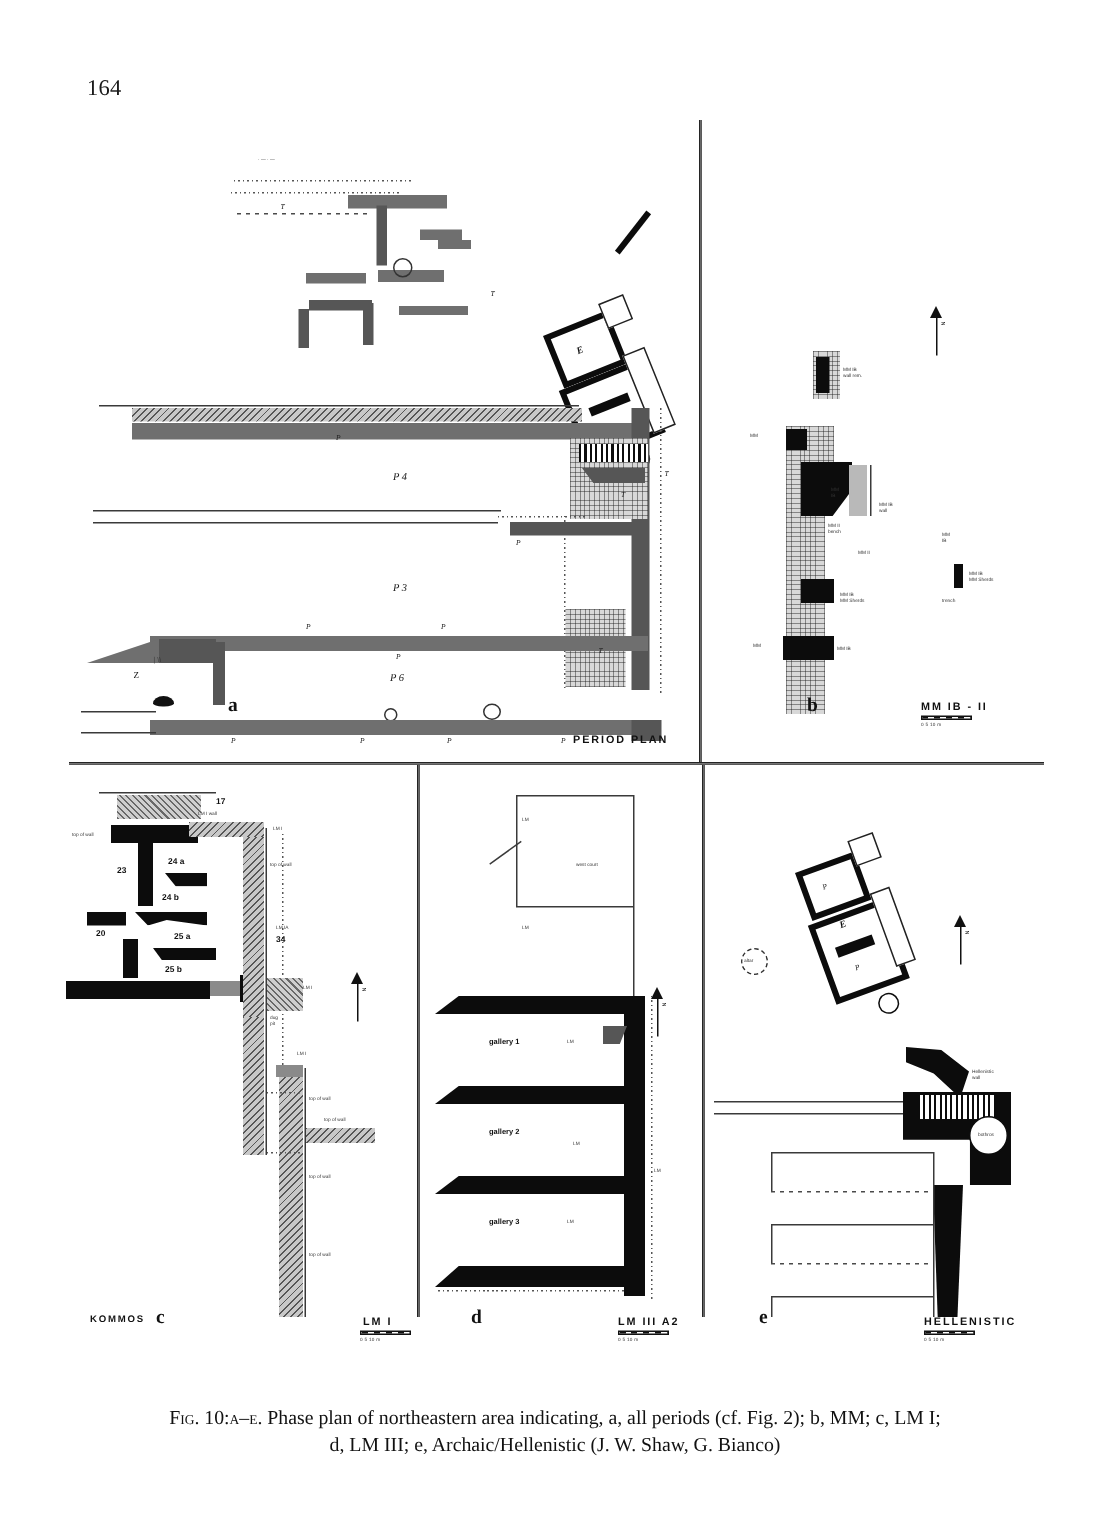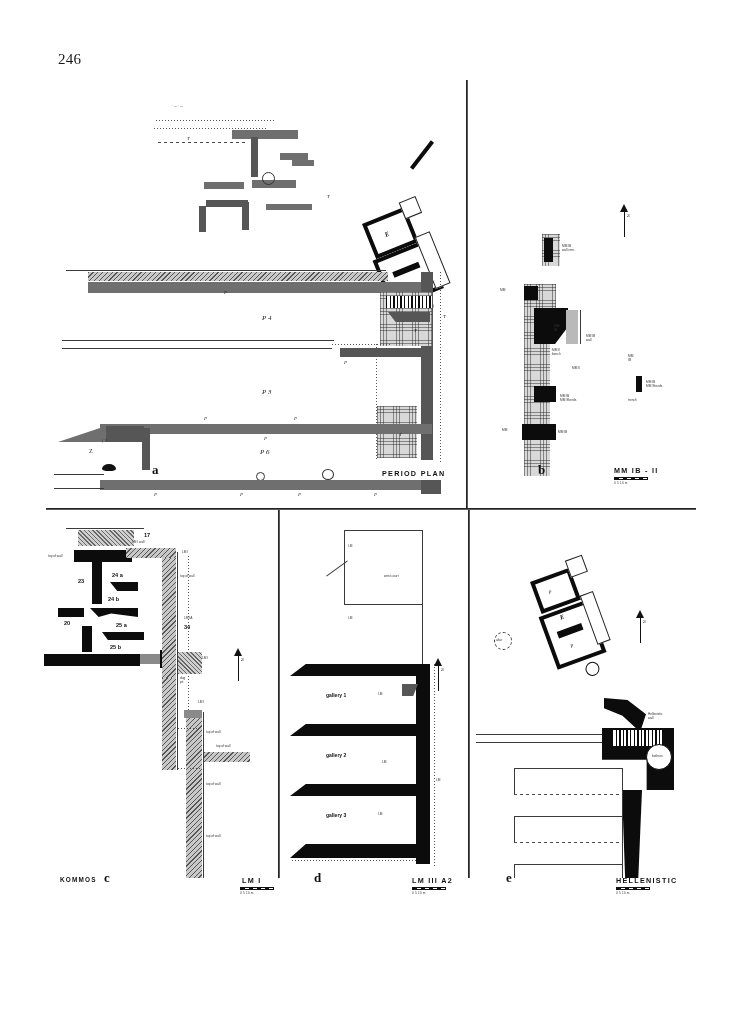--- a/index.html
+++ b/index.html
@@ -296,21 +296,21 @@
   }
   .caption .fig-tag {
     font-variant: small-caps;
   }
 </style>
 </head>
 <body>
 
 <div id="page-root">
 
-  <div class="folio">246</div>
+  <div class="folio">164</div>
 
   <div class="figure">
 
     <div class="rule-v" style="left:422px; top:4px; height:428px;"></div>
     <div class="rule-h" style="left:2px; top:432px; width:650px;"></div>
     <div class="rule-v" style="left:234px; top:434px; height:368px;"></div>
     <div class="rule-v" style="left:424px; top:434px; height:368px;"></div>
 
     <div class="panel" style="left:0; top:0; width:420px; height:430px;">
 
@@ -395,21 +395,21 @@
       <div class="thinline" style="left:10px; top:412px; width:50px;"></div>
       <div class="wall-gray-d" style="left:377px; top:404px; width:20px; height:14px;"></div>
       <div class="mark" style="left:110px; top:416px;">P</div>
       <div class="mark" style="left:196px; top:416px;">P</div>
       <div class="mark" style="left:254px; top:416px;">P</div>
       <div class="mark" style="left:330px; top:416px;">P</div>
 
     </div>
 
     <div class="panel-letter" style="left:108px; top:386px;">a</div>
-    <div class="panel-period" style="left:338px; top:393px;">PERIOD PLAN</div>
+    <div class="panel-period" style="left:338px; top:412px;">PERIOD PLAN</div>
 
     <div class="panel" style="left:432px; top:0; width:220px; height:430px;">
 
       <div class="north" style="left:142px; top:128px;">
         <div class="head"></div>
         <div class="shaft"></div>
         <div class="n-letter">N</div>
       </div>
 
       <div class="grid-fill" style="left:66px; top:158px; width:18px; height:32px;"></div>
@@ -611,14 +611,19 @@
       <div class="thinline-v" style="left:146px; top:252px; height:140px;"></div>
     </div>
 
     <div class="panel-letter" style="left:462px; top:794px;">e</div>
     <div class="panel-period" style="left:572px; top:800px;">HELLENISTIC</div>
     <div class="scalebar" style="left:572px; top:811px;"></div>
     <div class="scalenote" style="left:572px; top:815px;">0 5 10 m</div>
 
   </div>
 
+  <div class="caption">
+    <span class="fig-tag">Fig. 10:a–e.</span>
+    <span>Phase plan of northeastern area indicating, a, all periods (cf. Fig. 2); b, MM; c, LM I;</span><br>
+    <span>d, LM III; e, Archaic/Hellenistic (J. W. Shaw, G. Bianco)</span>
+  </div>
 
 </div>
 
 </body></html>

